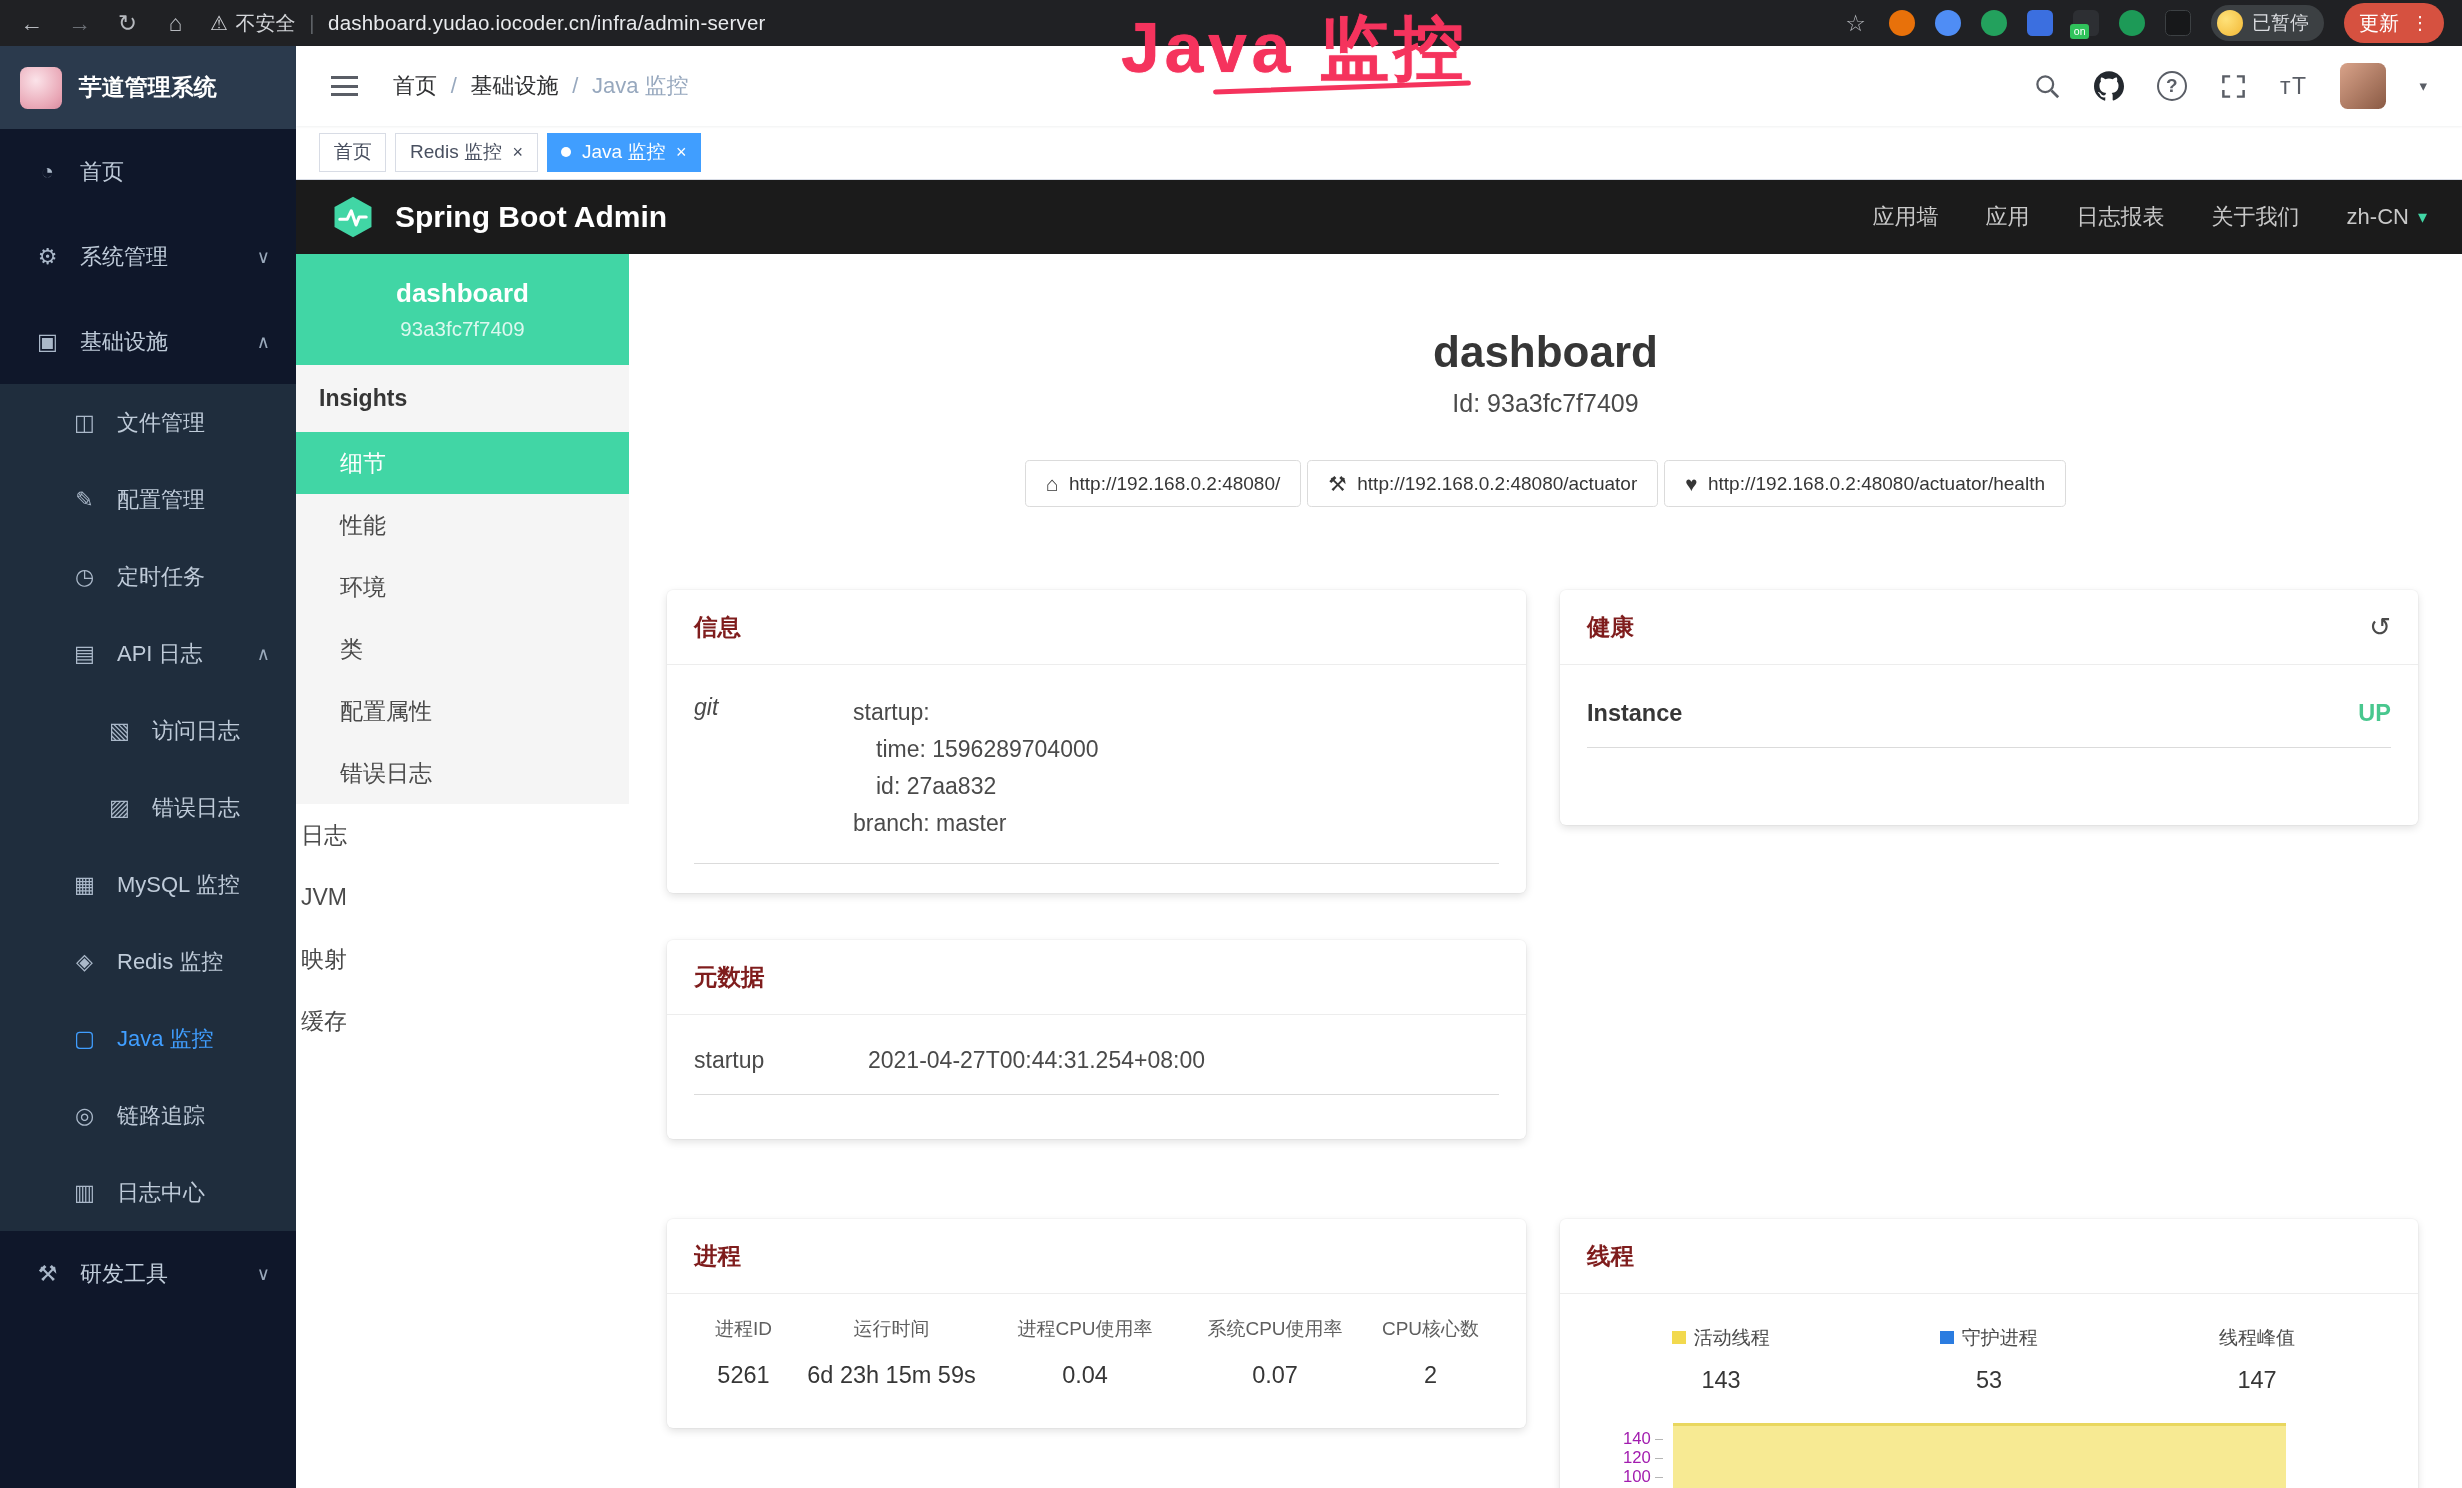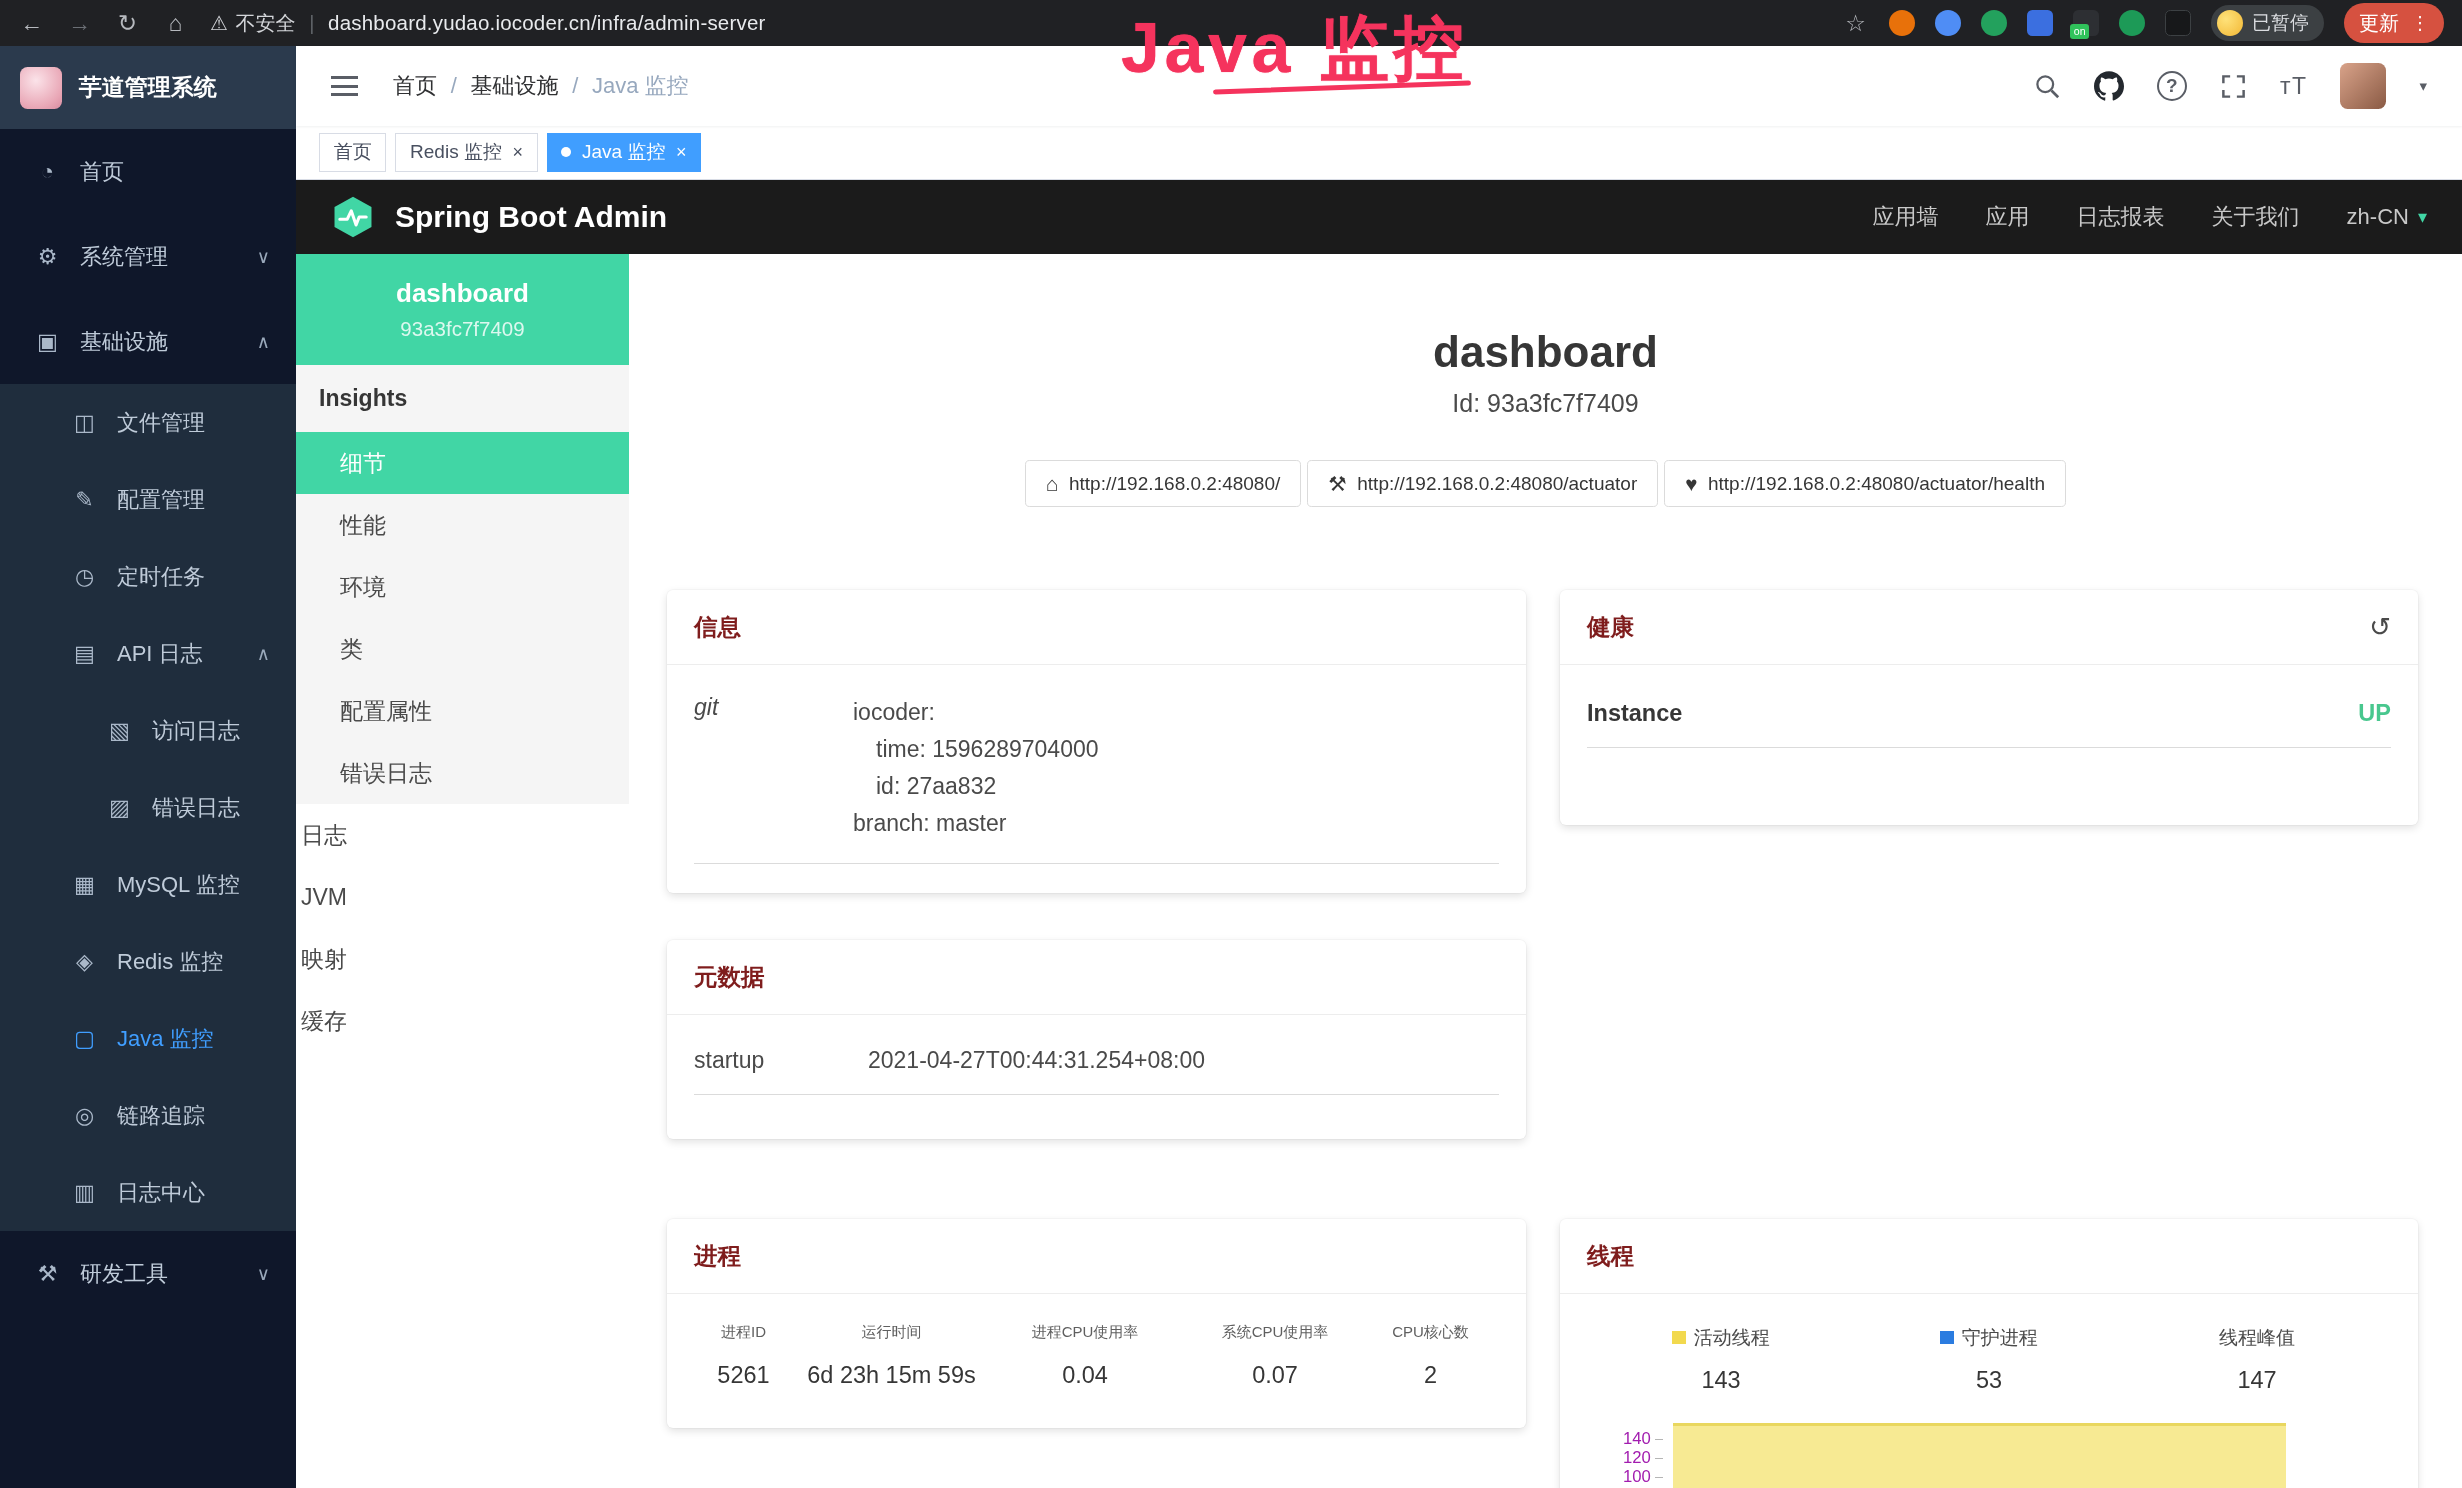--- a/index.html
+++ b/index.html
@@ -131,21 +131,21 @@
   .health-row { display:flex; justify-content:space-between; align-items:center;
                 padding:27px 0 20px; border-bottom:0.8px solid #dbdbdb; }
   .health-label { font-size:23.5px; font-weight:bold; color:#363636; }
   .health-status { font-size:23.5px; font-weight:bold; color:#48c78e; }
 
   .meta-row { display:flex; padding:24px 0 20px; border-bottom:0.8px solid #dbdbdb;
               font-size:23px; color:#4a4a4a; }
   .meta-label { width:174px; flex:0 0 auto; }
 
   .ptable { display:grid; grid-template-columns:99px 197px 190px 190px 121px; justify-items:center; }
-  .ptable .th { font-size:15px; color:#5f5f5f; margin-top:21px; }
+  .ptable .th { font-size:19px; color:#5f5f5f; margin-top:14px; }
   .ptable .td { font-size:23.5px; color:#363636; margin-top:20px; }
 
   .tlegend { display:grid; grid-template-columns:1fr 1fr 1fr; margin-top:23px; }
   .lg { display:flex; align-items:center; justify-content:center; gap:7.6px; font-size:19px; color:#4a4a4a; }
   .sq { width:13.7px; height:13.7px; display:inline-block; }
   .sq-yellow { background:#f2d94e; }
   .sq-blue { background:#2b7ce0; }
   .lgval { font-size:23.5px; color:#363636; text-align:center; margin-top:16.7px; }
 
   .chart { position:relative; margin-top:35px; height:129px; }
@@ -378,21 +378,21 @@
     </div>
 
     <div class="card" id="card-info">
       <div class="card-head">
         <span class="card-title">信息</span>
       </div>
       <div class="card-body">
         <div class="info-row">
           <span class="info-label">git</span>
           <span class="info-value">
-            <div>iocoder:</div>
+            <div>startup:</div>
             <div class="ind">time: 1596289704000</div>
             <div class="ind">id: 27aa832</div>
             <div>branch: master</div>
           </span>
         </div>
       </div>
     </div>
 
     <div class="card" id="card-health">
       <div class="card-head">

